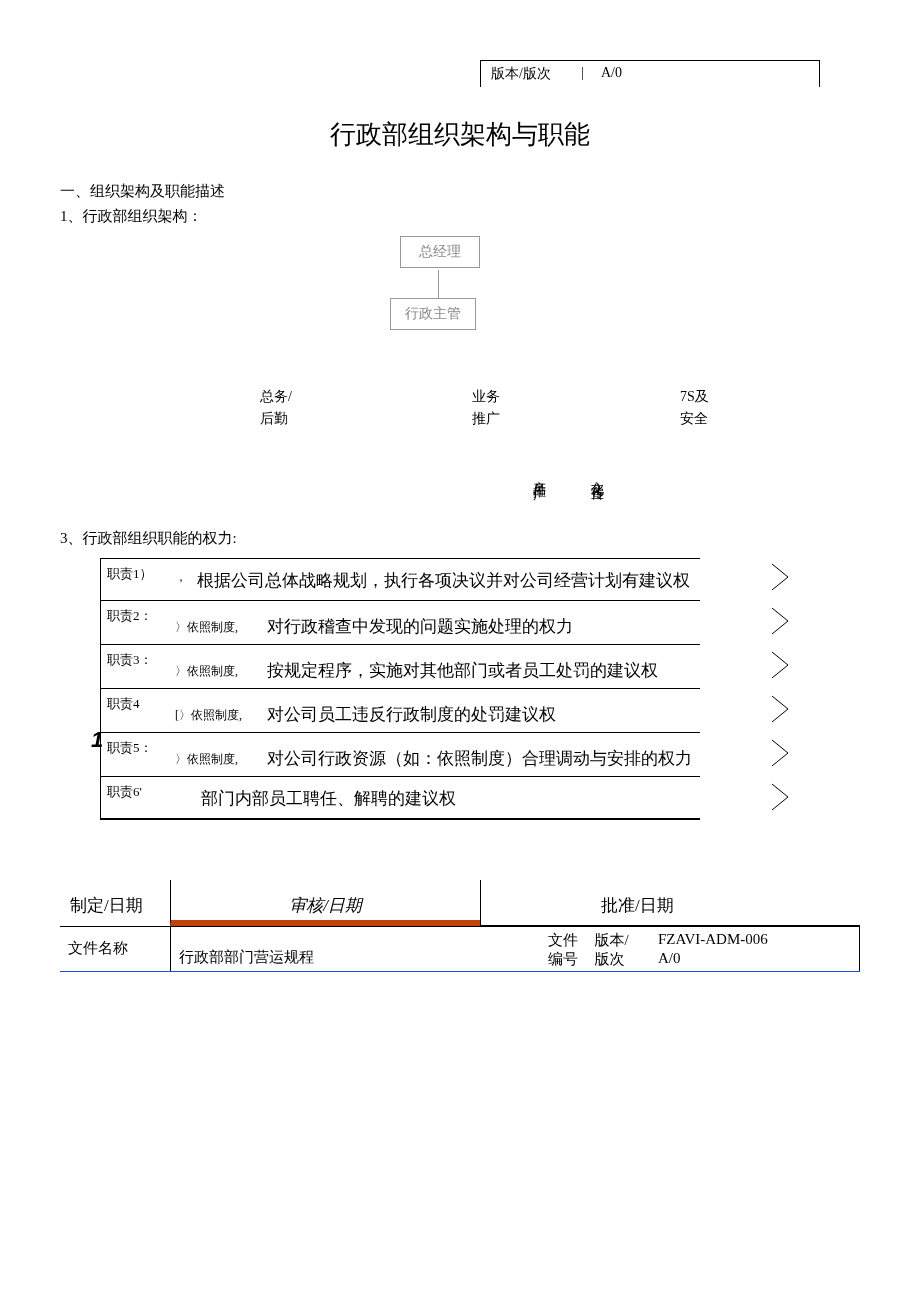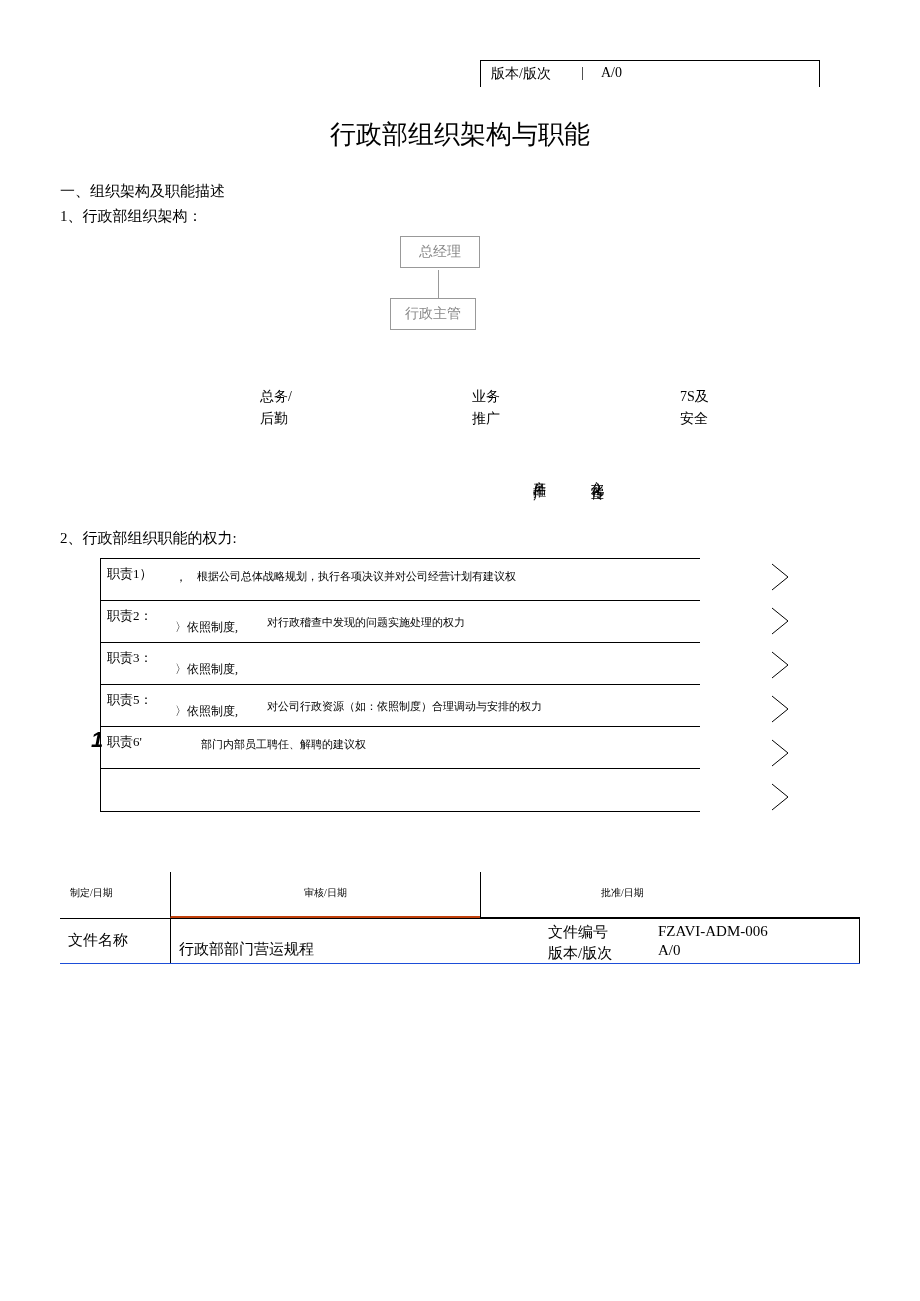--- a/index.html
+++ b/index.html
@@ -85,21 +85,21 @@
       font-size: 13px;
     }
     .duty-mid {
       width: 90px;
       padding: 18px 4px 4px 4px;
       font-size: 12px;
     }
     .duty-body {
       flex: 1;
       padding: 14px 6px 6px 6px;
-      font-size: 11px;
+      font-size: 17px;
     }
     .duty-row.single .duty-body { padding-top: 10px; }
     .chevrons {
       margin-left: 70px;
       display: flex;
       flex-direction: column;
       gap: 14px;
       padding-top: 4px;
     }
     .chevron {
@@ -109,41 +109,41 @@
     .footer-area {
       margin-top: 60px;
     }
     .footer-row1 {
       display: flex;
       height: 46px;
     }
     .f1-cell {
       border-left: 1px solid #000;
       padding: 14px 10px 0 10px;
-      font-size: 10px;
+      font-size: 17px;
     }
     .f1-cell.c1 { width: 110px; border-left: none; }
-    .f1-cell.c2 { width: 310px; text-align: center; border-bottom: 2px solid #c2410c; }
+    .f1-cell.c2 { width: 310px; text-align: center; border-bottom: 6px solid #c2410c; font-style: italic; }
     .f1-cell.c3 { flex: 1; text-align: left; padding-left: 120px; border-bottom: 1px solid #000; }
     .footer-row2 {
       display: flex;
       border-top: 1px solid #000;
       border-bottom: 1px solid #1d4ed8;
       height: 46px;
     }
     .f2-cell {
       border-left: 1px solid #000;
       font-size: 15px;
       display: flex;
       align-items: flex-end;
       padding: 4px 8px;
     }
     .f2-cell.c1 { width: 110px; border-left: none; align-items: center; }
     .f2-cell.c2 { width: 370px; }
-    .f2-cell.c3 { width: 110px; flex-direction: column; align-items: flex-start; justify-content: space-between; gap: 2px; border-left: none;}
+    .f2-cell.c3 { width: 110px; align-items: flex-start; justify-content: space-between; gap: 2px; border-left: none;}
     .f2-cell.c4 { flex: 1; flex-direction: column; align-items: flex-start; justify-content: center; gap: 2px; border-left: none; border-right: 1px solid #000;}
     .hand-one {
       position: absolute;
       font-style: italic;
       font-weight: bold;
       font-size: 22px;
       font-family: sans-serif;
     }
   </style>
 </head>
@@ -181,37 +181,43 @@
     <span>7S及</span><br>
     <span>安全</span>
   </div>
 </div>
 
 <div class="vert-row">
   <div class="vert-text">产品推广</div>
   <div class="vert-text">文化宣传</div>
 </div>
 
-<p class="section-h">2、行政部组织职能的权力:</p>
+<p class="section-h">3、行政部组织职能的权力:</p>
 
 <div class="duty-table-wrap">
   <div class="duty-table" style="position:relative;">
     <div class="duty-row single">
       <div class="duty-label">职责1）</div>
       <div class="duty-mid" style="padding-top:10px;width:20px;">，</div>
       <div class="duty-body">根据公司总体战略规划，执行各项决议并对公司经营计划有建议权</div>
     </div>
     <div class="duty-row">
       <div class="duty-label">职责2：</div>
       <div class="duty-mid">〉依照制度,</div>
       <div class="duty-body">对行政稽查中发现的问题实施处理的权力</div>
     </div>
     <div class="duty-row">
       <div class="duty-label">职责3：</div>
       <div class="duty-mid">〉依照制度,</div>
+      <div class="duty-body">按规定程序，实施对其他部门或者员工处罚的建议权</div>
+    </div>
+    <div class="duty-row">
+      <div class="duty-label">职责4</div>
+      <div class="duty-mid">[〉依照制度,</div>
+      <div class="duty-body">对公司员工违反行政制度的处罚建议权</div>
     </div>
     <div class="duty-row">
       <div class="duty-label">职责5：</div>
       <div class="duty-mid">〉依照制度,</div>
       <div class="duty-body">对公司行政资源（如：依照制度）合理调动与安排的权力</div>
     </div>
     <div class="duty-row single">
       <div class="duty-label">职责6'</div>
       <div class="duty-body" style="padding-left:30px;">部门内部员工聘任、解聘的建议权</div>
     </div>

